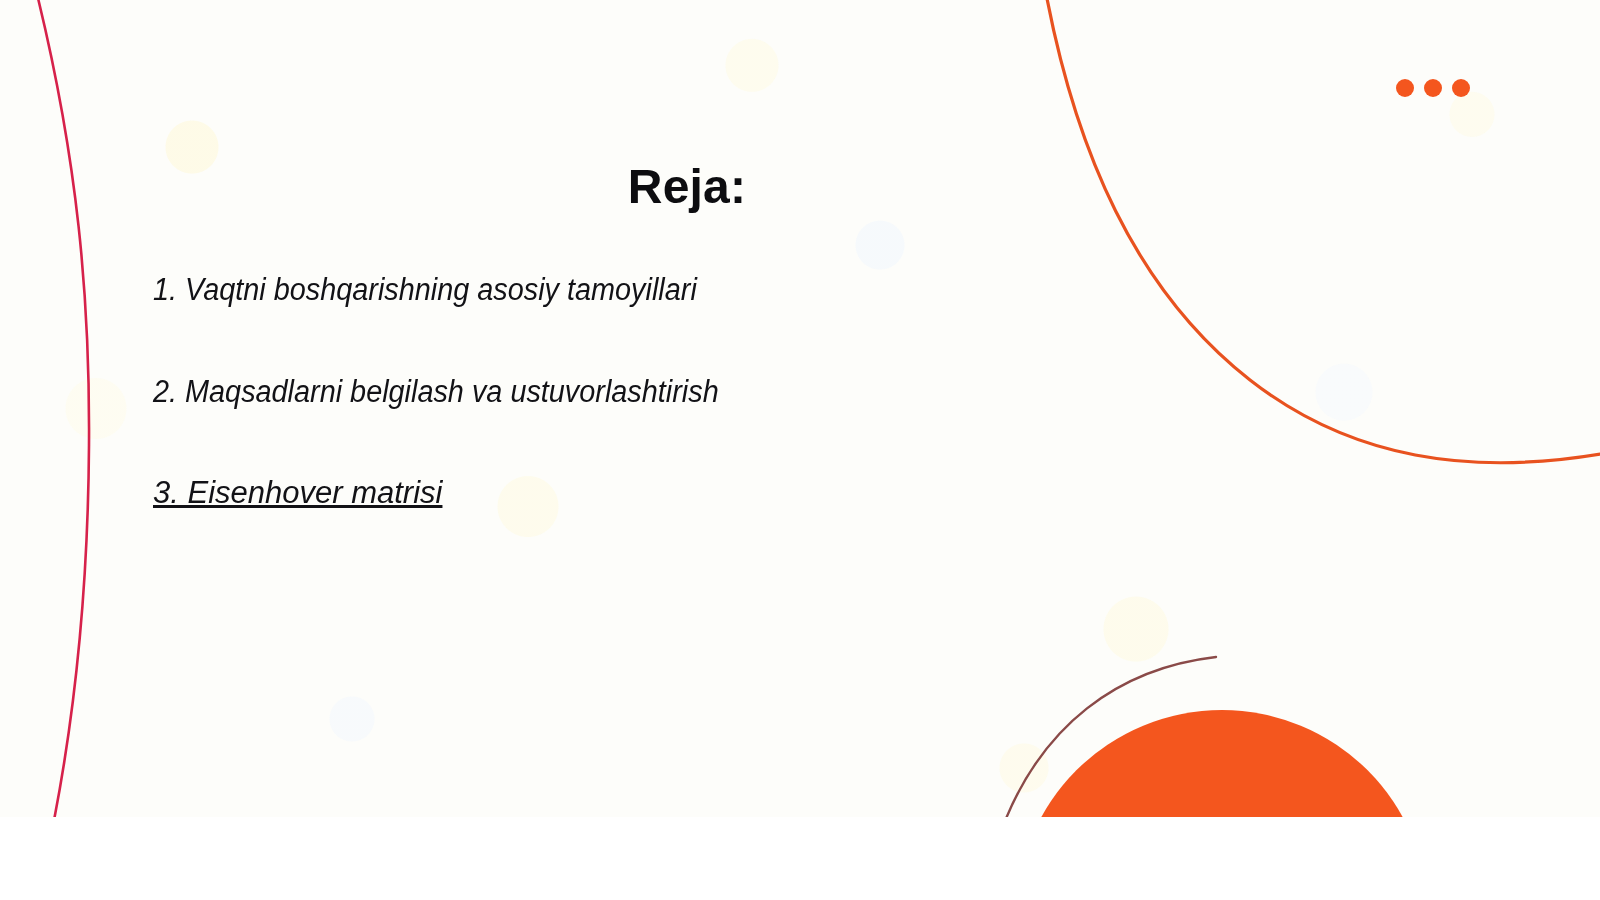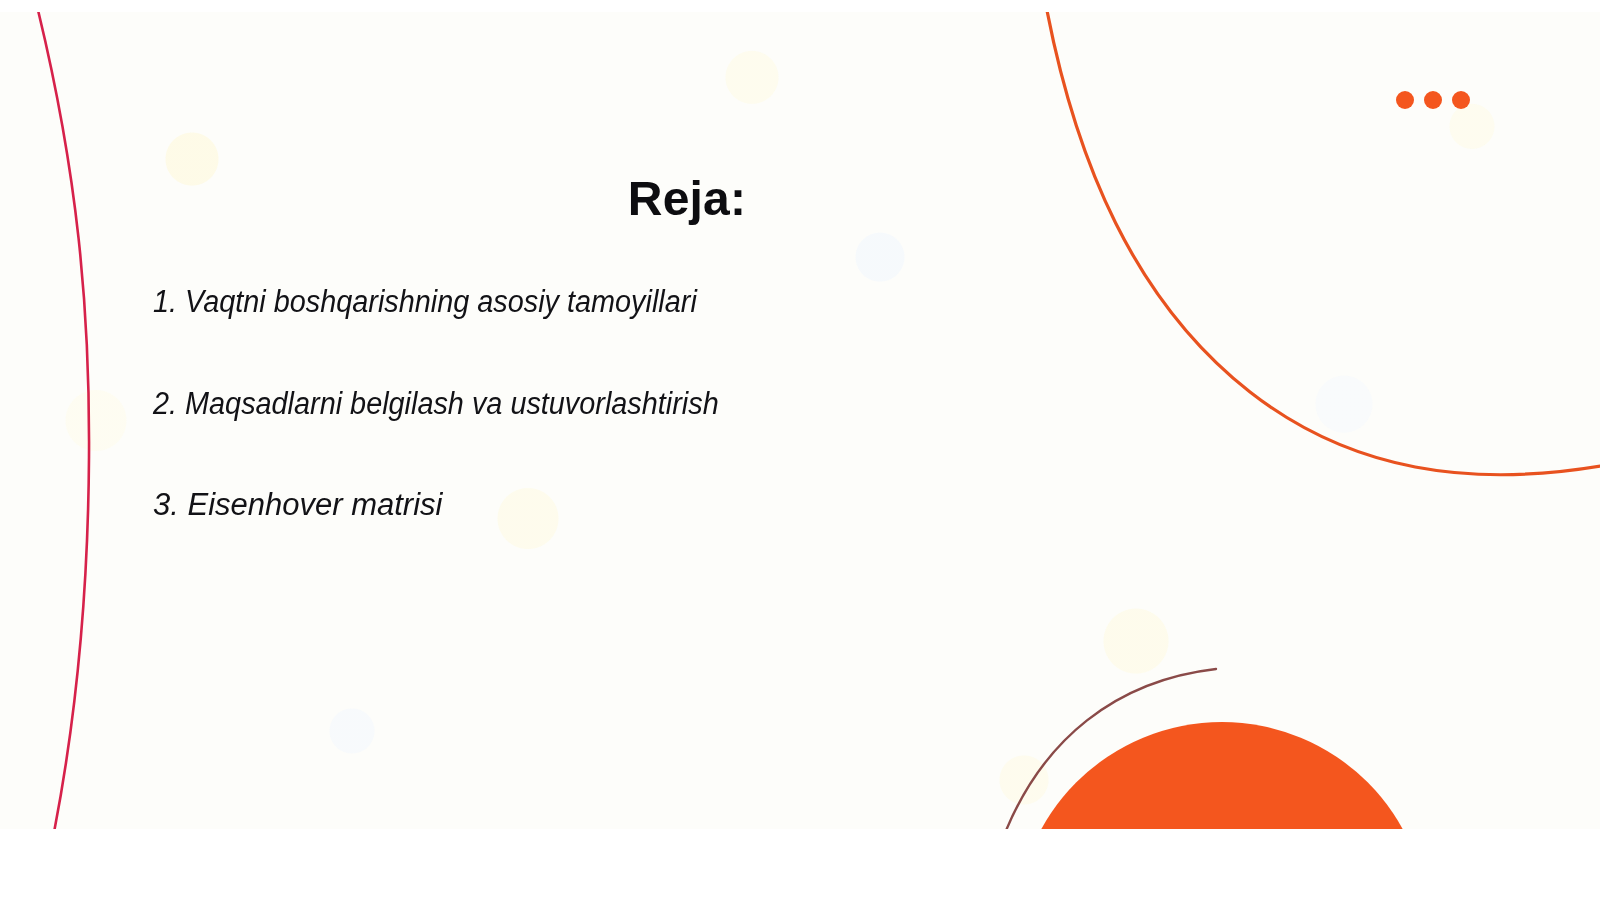--- a/index.html
+++ b/index.html
@@ -11,21 +11,20 @@
   body {
     font-family: "Liberation Sans", sans-serif;
   }
 
   .slide {
     position: relative;
     width: 1600px;
     height: 817px;
     overflow: hidden;
     background-color: #FDFDFA;
-    margin-top: 12px;
   }
 
   
   .slide-texture {
     position: absolute;
     inset: 0;
     pointer-events: none;
     opacity: .75;
     background-image:
       radial-gradient(circle at 12% 18%, rgba(255,247,205,.55) 0 26px, rgba(255,255,255,0) 27px),
@@ -91,20 +90,21 @@
     white-space: nowrap;
     margin-bottom: 65px;
   }
   .plan-item.condensed {
     font-family: "Liberation Sans Narrow", "Liberation Sans", sans-serif;
     transform: scaleX(.93);
     transform-origin: left center;
   }
   .plan-item:last-child {
     margin-bottom: 0;
+    text-decoration: underline;
   }
 
   
   .dots {
     position: absolute;
     left: 1396px;
     top: 79px;
     display: flex;
     gap: 10px;
   }

